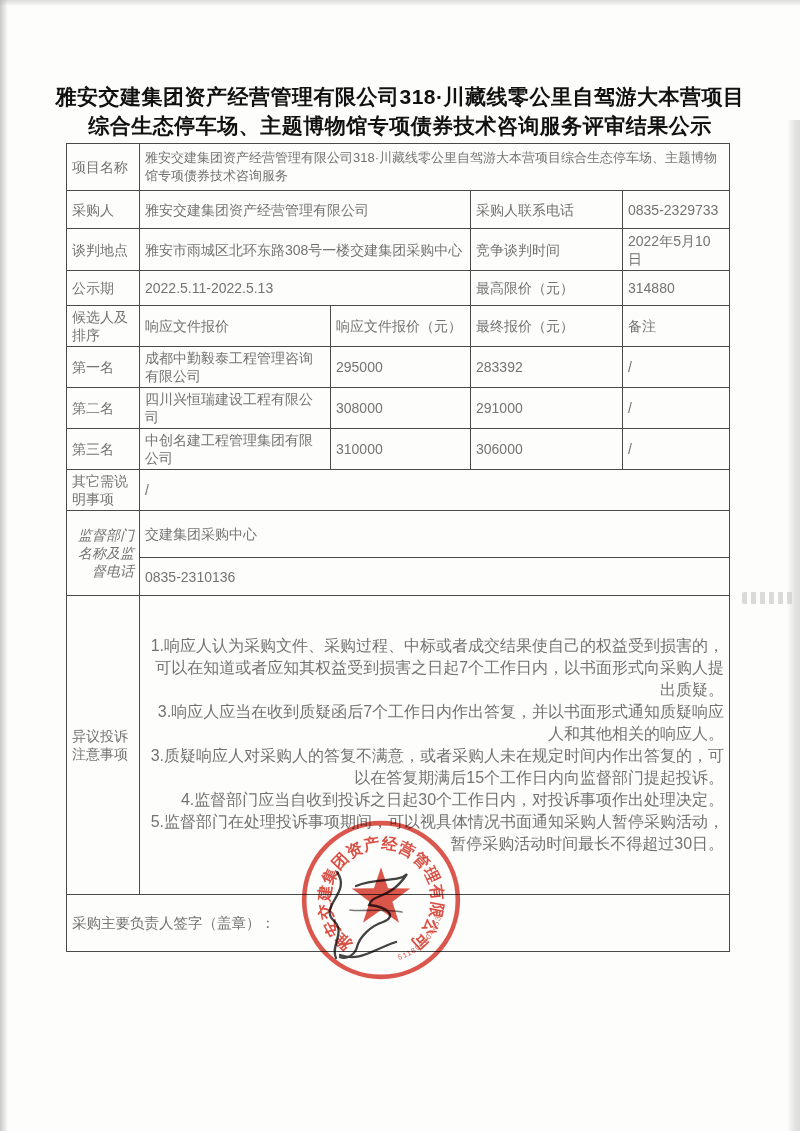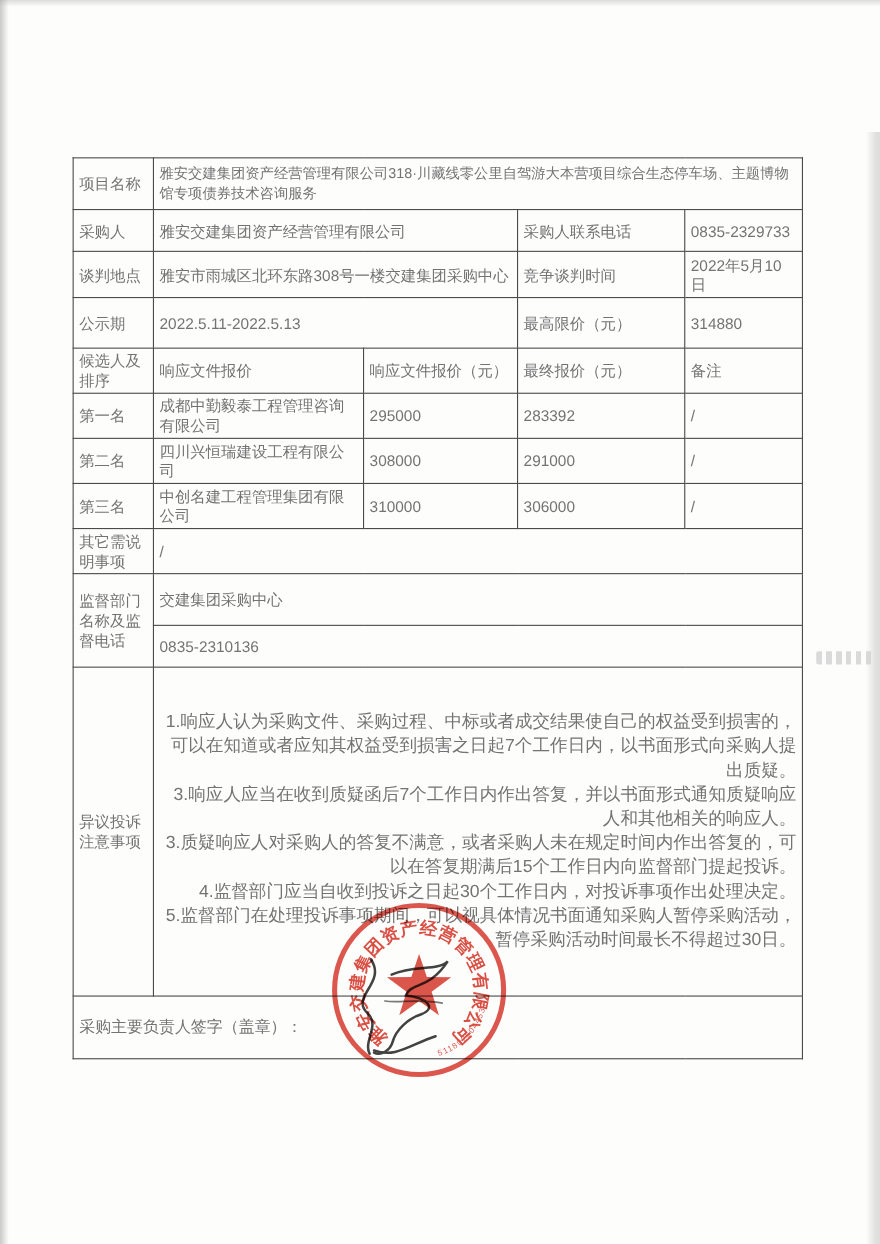--- a/index.html
+++ b/index.html
@@ -34,44 +34,45 @@
   }
   table.doc td{
     border:1.5px solid #4a4a4a;
     vertical-align:middle;
     padding:2px 5px;
     line-height:18px;
     overflow:hidden;
   }
   td.lbl{padding-left:5px;}
   td.ctr{text-align:left;}
-  td.ctrlbl{text-align:left;padding-left:3px;padding-right:3px;}
+  td.ctrlbl{text-align:right;padding-left:3px;padding-right:3px;font-style:italic;}
   td.sm{font-size:13px;line-height:18px;padding-left:6px;}
   td.notes{vertical-align:middle;padding:8px 7px 6px 7px;}
   td.notes div{font-size:16px;line-height:22px;text-align:right;}
   td.sig{font-size:14.5px;padding-left:8px;}
   tr.h47{height:47px;} tr.h38{height:38px;} tr.h42{height:42px;}
-  tr.h35{height:46px;} tr.h39{height:39px;margin-left:10px;} tr.h37{height:37px;margin-left:20px;}
+  tr.h35{height:35px;} tr.h39{height:39px;margin-left:10px;} tr.h37{height:37px;margin-left:20px;}
   tr.h299{height:299px;} tr.h43{height:57px;}
   
   .stamp{position:absolute;left:297px;top:816px;width:168px;height:168px;
     mix-blend-mode:multiply;opacity:.92;}
   .signature{position:absolute;left:290px;top:850px;width:170px;height:125px;
     mix-blend-mode:multiply;}
 </style>
 </head>
 <body>
 
 <div class="page">
 
   <div class="edge-left"></div>
   <div class="edge-top"></div>
   <div class="edge-right"></div>
   <div class="artifact"></div>
 
+  <div class="title">雅安交建集团资产经营管理有限公司318·川藏线零公里自驾游大本营项目综合生态停车场、主题博物馆专项债券技术咨询服务评审结果公示</div>
 
   <table class="doc">
     <colgroup>
       <col style="width:73px">
         <col style="width:191px">
         <col style="width:140px">
       <col style="width:152px">
         <col style="width:107px">
     </colgroup>
     <tbody>

